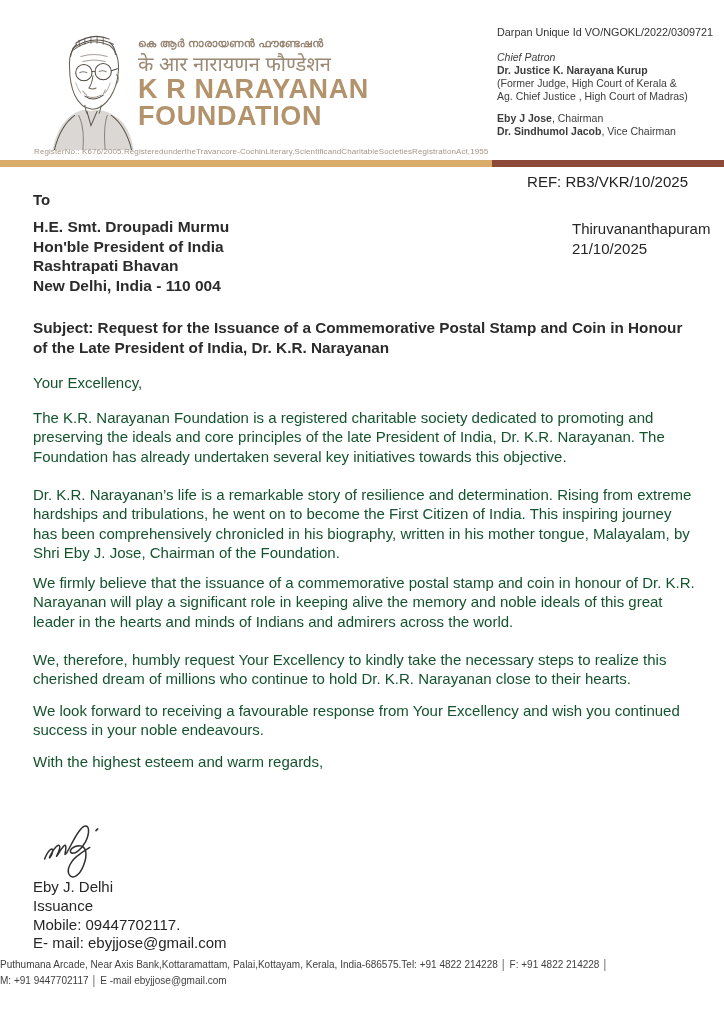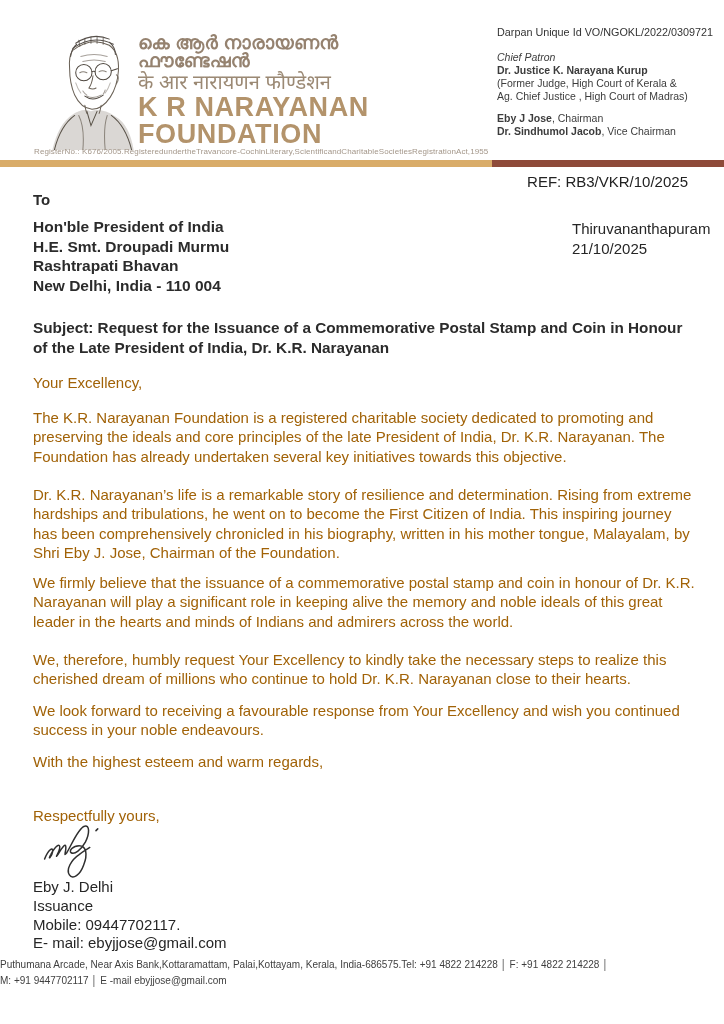--- a/index.html
+++ b/index.html
@@ -8,38 +8,38 @@
     font-family:"Liberation Sans", sans-serif;color:#2b2b2b;overflow:hidden;
     margin:0 auto;
   }
   .abs{position:absolute;}
   .b{font-weight:bold;}
   .i{font-style:italic;}
 
   
   #portrait{left:42px;top:30px;width:102px;height:120px;}
   #logo-block{left:138px;top:34px;width:270px;}
-  .logo-malayalam{font-size:19px;font-weight:bold;color:#95826f;letter-spacing:.2px;line-height:18px;}
+  .logo-malayalam{font-size:11px;font-weight:bold;color:#95826f;letter-spacing:.2px;line-height:18px;}
   .logo-hindi{font-size:20px;color:#9b8974;line-height:24px;}
   .logo-name{font-size:27px;font-weight:bold;color:#b3936b;letter-spacing:.6px;line-height:27px;}
   #register-line{left:34px;top:147px;font-size:8px;color:#a39689;letter-spacing:.1px;white-space:nowrap;}
   #header-bar{left:0;top:160px;width:724px;height:7px;
     background:linear-gradient(to right,#d9ac69 0,#d9ac69 492px,#8e4a39 492px,#8e4a39 100%);}
 
   #header-right{left:497px;top:26px;width:220px;font-size:10.5px;color:#3c3c3c;line-height:13px;}
   .hr-darpan{font-size:10.8px;margin-bottom:12px;color:#333;}
   .hr-gap{height:9px;}
 
   
   #ref-line{top:173px;left:420px;width:268px;text-align:right;font-size:15px;color:#222;}
   #to-label{top:191px;left:33px;font-size:15px;font-weight:bold;}
   #recipient{top:217px;left:33px;font-size:15.5px;font-weight:bold;line-height:19.5px;}
   #place-date{top:219px;left:572px;font-size:15px;line-height:19.5px;color:#262626;}
   #subject{top:318px;left:33px;width:662px;font-size:15.3px;font-weight:bold;line-height:19.5px;}
-  .para{left:33px;width:662px;font-size:15px;line-height:19.3px;color:#a16207;}
+  .para{left:33px;width:662px;font-size:15px;line-height:19.3px;color:#14532d;}
   #salutation{top:373px;}
   #para-1{top:408px;}
   #para-2{top:485px;}
   #para-3{top:573px;}
   #para-4{top:650px;}
   #para-5{top:701px;}
   #closing-regards{top:752px;}
   #closing-respectfully{top:806px;}
   #signature{left:38px;top:820px;width:100px;height:62px;}
   #signatory{top:878px;left:33px;font-size:15px;line-height:18.8px;color:#262626;}
@@ -107,41 +107,40 @@
     <div>Ag. Chief Justice , High Court of Madras)</div>
     <div class="hr-gap"></div>
     <div><span class="b">Eby J Jose</span><span>, Chairman</span></div>
     <div><span class="b">Dr. Sindhumol Jacob</span><span>, Vice Chairman</span></div>
   </div>
 
   <div id="ref-line" class="abs">REF: RB3/VKR/10/2025</div>
   <div id="to-label" class="abs">To</div>
 
   <div id="recipient" class="abs">
+    <div>H.E. Smt. Droupadi Murmu</div>
     <div>Hon'ble President of India</div>
-    <div>H.E. Smt. Droupadi Murmu</div>
     <div>Rashtrapati Bhavan</div>
     <div>New Delhi, India - 110 004</div>
   </div>
 
   <div id="place-date" class="abs">
     <div>Thiruvananthapuram</div>
     <div>21/10/2025</div>
   </div>
 
   <div id="subject" class="abs">Subject: Request for the Issuance of a Commemorative Postal Stamp and Coin in Honour of the Late President of India, Dr. K.R. Narayanan</div>
 
   <div id="salutation" class="abs para">Your Excellency,</div>
   <div id="para-1" class="abs para">The K.R. Narayanan Foundation is a registered charitable society dedicated to promoting and preserving the ideals and core principles of the late President of India, Dr. K.R. Narayanan. The Foundation has already undertaken several key initiatives towards this objective.</div>
   <div id="para-2" class="abs para">Dr. K.R. Narayanan’s life is a remarkable story of resilience and determination. Rising from extreme hardships and tribulations, he went on to become the First Citizen of India. This inspiring journey has been comprehensively chronicled in his biography, written in his mother tongue, Malayalam, by Shri Eby J. Jose, Chairman of the Foundation.</div>
   <div id="para-3" class="abs para">We firmly believe that the issuance of a commemorative postal stamp and coin in honour of Dr. K.R. Narayanan will play a significant role in keeping alive the memory and noble ideals of this great leader in the hearts and minds of Indians and admirers across the world.</div>
   <div id="para-4" class="abs para">We, therefore, humbly request Your Excellency to kindly take the necessary steps to realize this cherished dream of millions who continue to hold Dr. K.R. Narayanan close to their hearts.</div>
   <div id="para-5" class="abs para">We look forward to receiving a favourable response from Your Excellency and wish you continued success in your noble endeavours.</div>
   <div id="closing-regards" class="abs para">With the highest esteem and warm regards,</div>
-  <div id="closing-respectfully" class="abs para">Respectfully yours,</div>
 
   <svg id="signature" class="abs" viewBox="0 0 110 70" fill="none" stroke="#2f2f2f" stroke-width="1.7" stroke-linecap="round">
     <path d="M6,44 C10,34 16,29 15,36 C14,42 9,46 13,39 C18,29 24,25 23,32 C22,38 17,44 21,39 C26,31 30,25 30,31 C30,37 27,42 31,37 C36,29 44,9 51,7 C57,5 57,15 52,25 C47,34 40,39 36,37 C33,35 38,29 45,29 C53,29 55,39 50,51 C46,62 38,68 34,62 C30,56 36,45 45,39 C50,35 54,33 57,31"></path>
     <path d="M64,12 L66,10"></path>
   </svg>
 
   <div id="signatory" class="abs">
     <div>Eby J. Delhi</div>
     <div>Issuance</div>
     <div>Mobile: 09447702117.</div>

